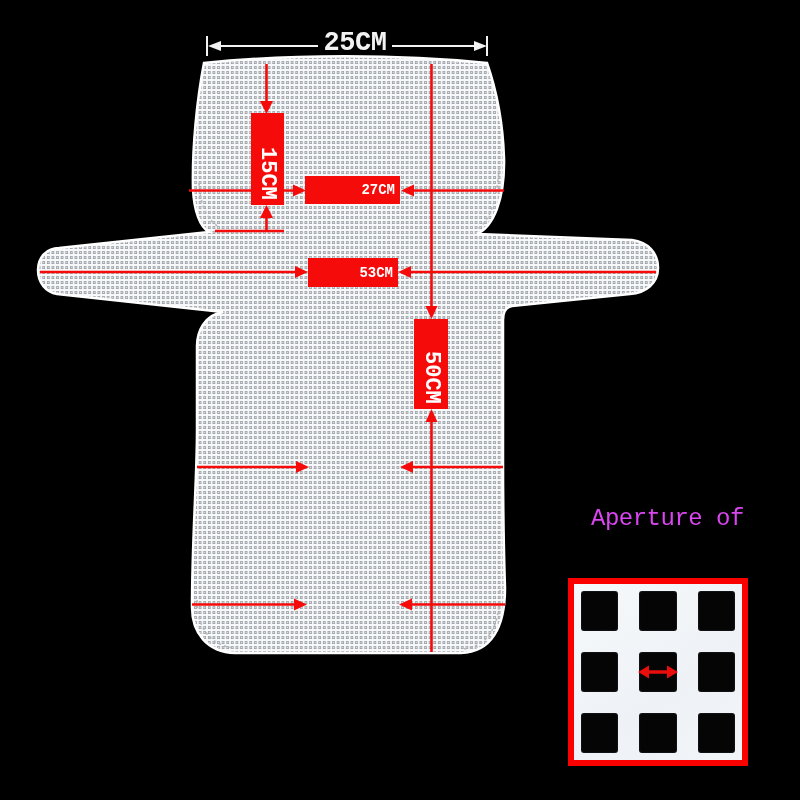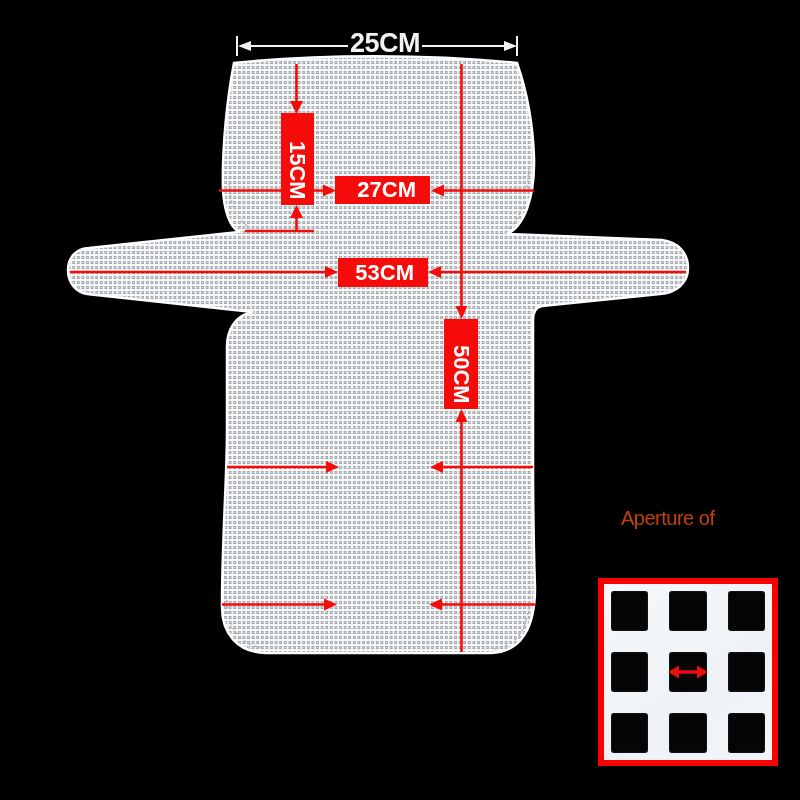--- a/index.html
+++ b/index.html
@@ -5,30 +5,30 @@
   :root{
     --background:#000000;
     --accent-red:#f60b0b;
     --inset-border-red:#fc0000;
     --mesh-base:#f7f8f9;
     --white-dim:#f2f2f2;
   }
   html,body{margin:0;padding:0;background:var(--background);}
   .stage{
     position:relative;width:760px;height:800px;background:var(--background);
-    overflow:hidden;font-family:Liberation Sans, sans-serif;margin-left:30px;
+    overflow:hidden;font-family:Liberation Mono, monospace;
   }
   .art{position:absolute;left:0;top:0;width:800px;height:800px;}
 
   
   .lbl{
     position:absolute;background:var(--accent-red);color:#ffffff;
-    font-weight:bold;font-size:22px;box-sizing:border-box;
+    font-weight:bold;font-size:14px;box-sizing:border-box;
     display:flex;align-items:center;justify-content:flex-end;
-    padding-right:14px;letter-spacing:0px;
+    padding-right:5px;letter-spacing:0px;
   }
   .lbl-v{
     position:absolute;background:var(--accent-red);color:#ffffff;
     font-weight:bold;font-size:22px;box-sizing:border-box;
     writing-mode:vertical-rl;text-align:end;padding-bottom:5px;
   }
   #label-15cm{left:251px;top:113px;width:33px;height:92px;line-height:33px;}
   #label-27cm{left:305px;top:176px;width:95px;height:28px;}
   #label-53cm{left:308px;top:258px;width:90px;height:29px;}
   #label-50cm{left:414px;top:319px;width:34px;height:90px;line-height:34px;}
@@ -37,22 +37,22 @@
 
   
   #label-25cm{
     position:absolute;left:316px;top:26px;width:78px;height:34px;
     color:var(--white-dim);font-size:27px;font-weight:bold;text-align:center;
     letter-spacing:-0.5px;line-height:34px;
   }
 
   
   .aperture-text{
-    position:absolute;left:591px;top:500px;color:#c2410c;
-    font-size:20px;line-height:37px;font-weight:400;letter-spacing:-0.5px;
+    position:absolute;left:591px;top:500px;color:#d946ef;
+    font-size:24px;line-height:37px;font-weight:400;letter-spacing:-0.5px;
     white-space:nowrap;
   }
 
   
   .inset{
     position:absolute;left:568px;top:578px;width:180px;height:188px;
     box-sizing:border-box;border:6px solid var(--inset-border-red);
     background:linear-gradient(145deg,#f6f9fb 0%,#eef2f6 60%,#f2f5f8 100%);
     display:grid;grid-template-columns:repeat(3,1fr);grid-template-rows:repeat(3,1fr);
     gap:21px;padding:7px;

